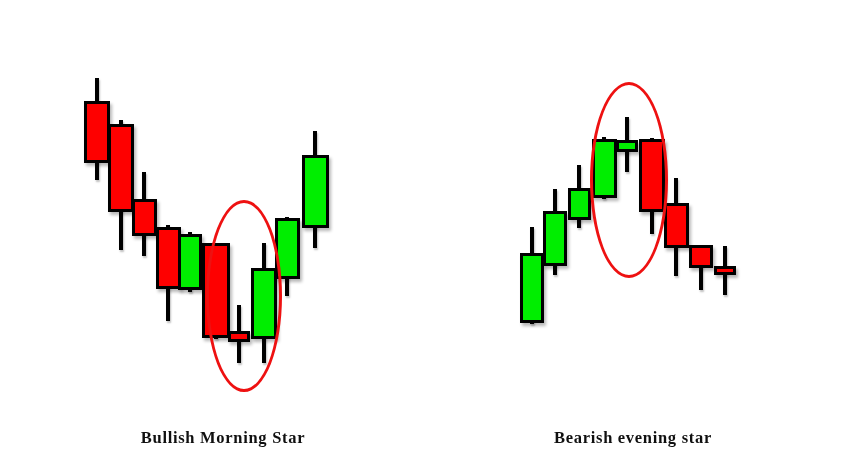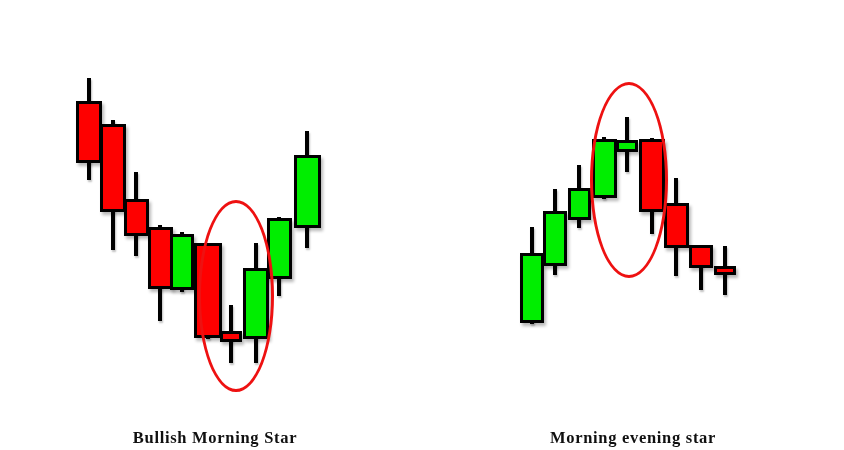--- a/index.html
+++ b/index.html
@@ -18,21 +18,21 @@
     position: absolute;
     left: 0; top: 0;
     width: 844px;
     height: 450px;
   }
   .panel {
     position: absolute;
     top: 0;
     height: 450px;
   }
-  #panel-left  { left: 4px;   width: 422px; }
+  #panel-left  { left: 12px;   width: 422px; }
   #panel-right { left: 422px; width: 422px; }
 
   .chart-area {
     position: absolute;
     left: 0; top: 0;
     width: 422px;
     height: 410px;
   }
 
   .caption {
@@ -162,16 +162,16 @@
         <div class="candle" style="left: 0px; top: 0px;">
           <div class="wick" style="left: 277px; top: 245px; height: 45px;"></div>
           <div class="body down" style="left: 267px; top: 245px; width: 24px; height: 23px;"></div>
         </div>
         <div class="candle" style="left: 0px; top: 0px;">
           <div class="wick" style="left: 301px; top: 246px; height: 49px;"></div>
           <div class="body down" style="left: 292px; top: 266px; width: 22px; height: 9px;"></div>
         </div>
         <div class="ellipse" style="left: 168px; top: 82px; width: 78px; height: 196px;"></div>
       </div>
-    <div class="caption" id="caption-right">Morning evening star</div>
+    <div class="caption" id="caption-right">Bearish evening star</div>
   </div>
 
 </div>
 
 </body></html>

